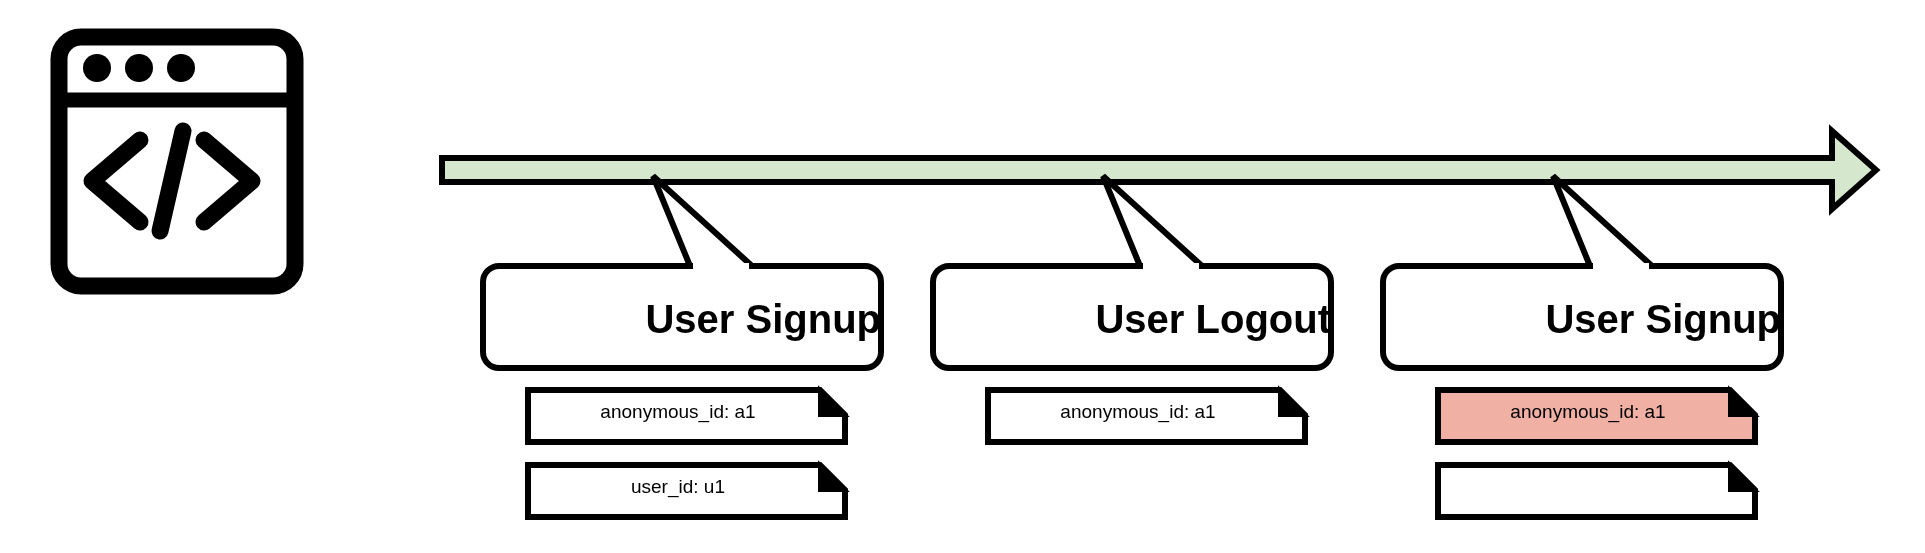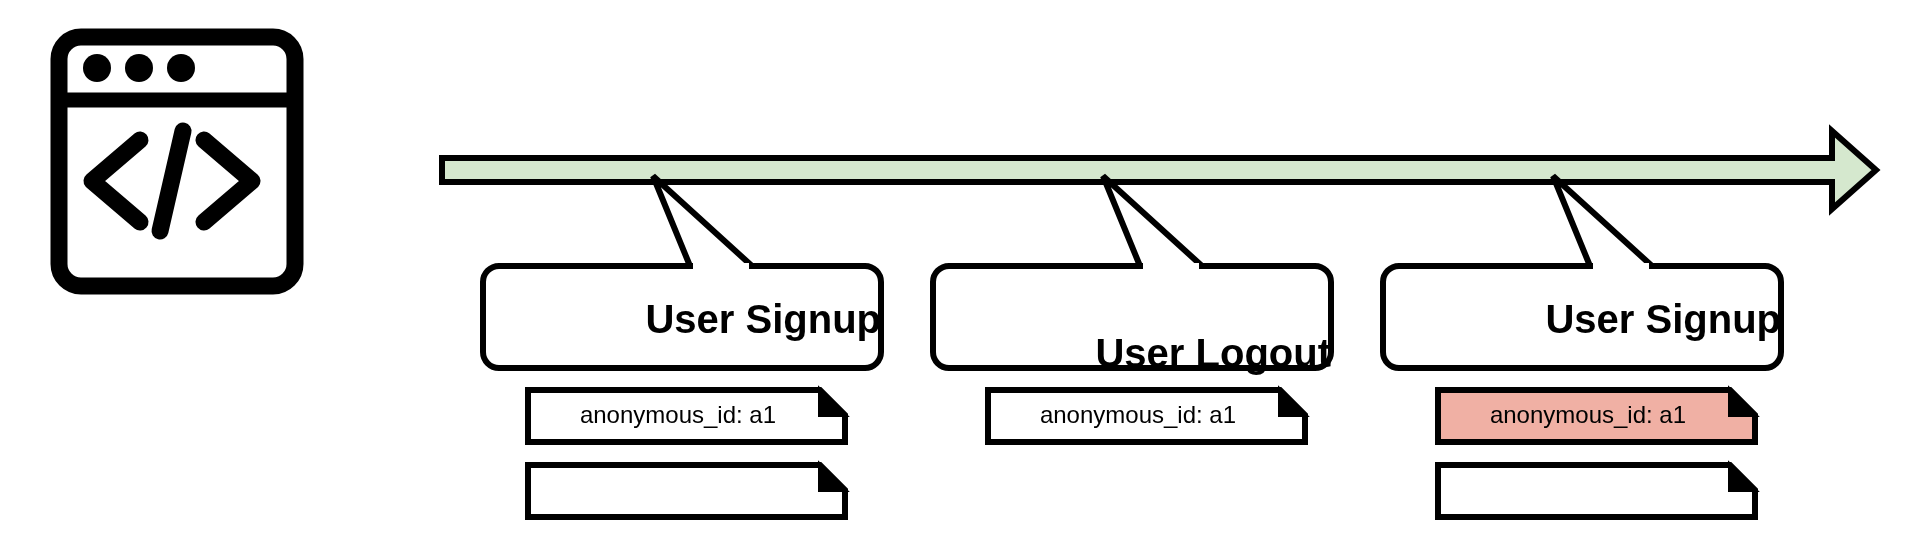--- a/index.html
+++ b/index.html
@@ -38,21 +38,21 @@
     font-weight: bold;
     font-size: 40px;
     color: #000000;
     text-align: right;
     white-space: nowrap;
   }
   .attr-label {
     position: absolute;
     font-family: "Liberation Sans", sans-serif;
     font-weight: normal;
-    font-size: 24px;
+    font-size: 19px;
     color: #000000;
     text-align: center;
     white-space: nowrap;
   }
 </style>
 </head>
 <body>
 
 <div id="canvas">
 
@@ -127,21 +127,22 @@
     <g>
       <path d="M 1438,465 L 1730,465 L 1755,490 L 1755,517 L 1438,517 Z" fill="#ffffff" stroke="#000000" stroke-width="6" stroke-linejoin="miter"></path>
       <path d="M 1730,465 L 1755,490 L 1730,490 Z" fill="#000000" stroke="#000000" stroke-width="4" stroke-linejoin="miter"></path>
     </g>
   </svg>
 
   <div class="txt-layer">
 
     <div class="evt-label" style="left:483px; top:297px; width:398px;">User Signup</div>
     <div class="attr-label" style="left:528px; top:401px; width:300px;">anonymous_id: a1</div>
+    <div class="attr-label" style="left:528px; top:476px; width:300px;">user_id: u1</div>
 
-    <div class="evt-label" style="left:933px; top:297px; width:398px;margin-top:34px;">User Logout</div>
+    <div class="evt-label" style="left:933px; top:297px; width:398px;">User Logout</div>
     <div class="attr-label" style="left:988px; top:401px; width:300px;">anonymous_id: a1</div>
 
     <div class="evt-label" style="left:1383px; top:297px; width:398px;">User Signup</div>
     <div class="attr-label" style="left:1438px; top:401px; width:300px;">anonymous_id: a1</div>
 
   </div>
 </div>
 
 </body></html>

